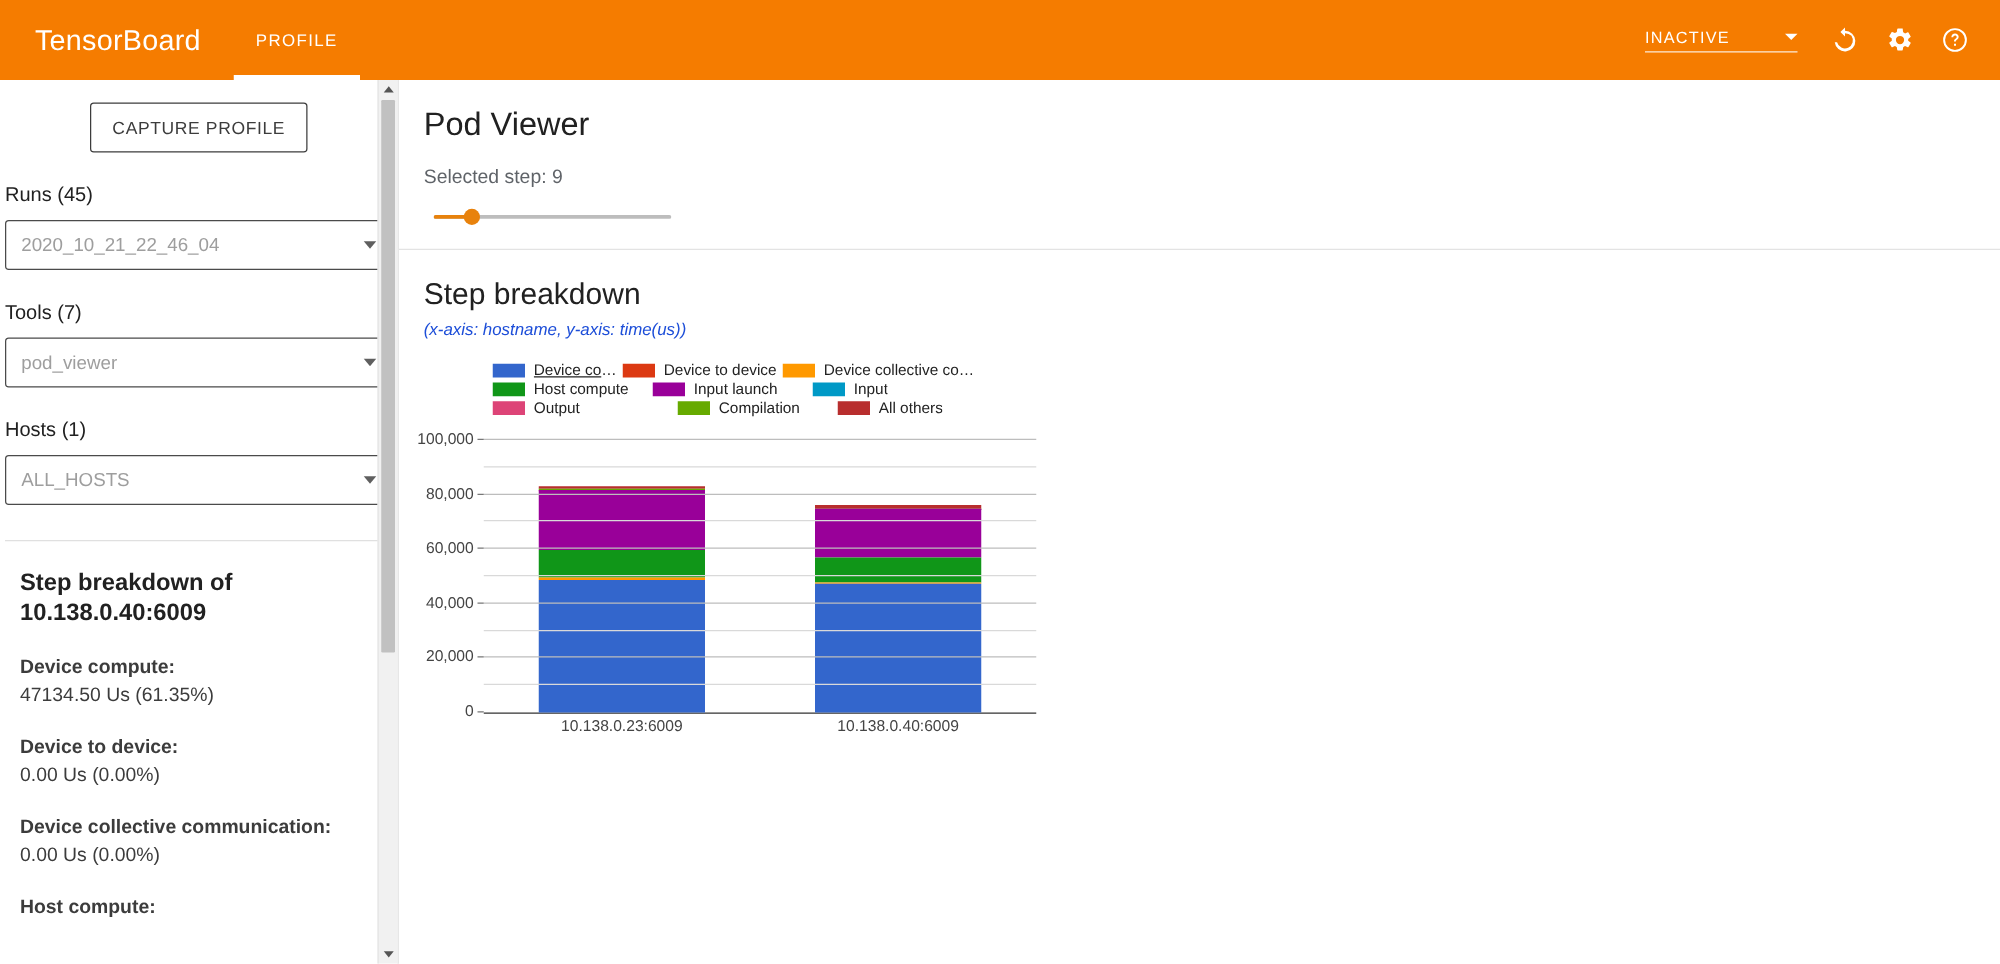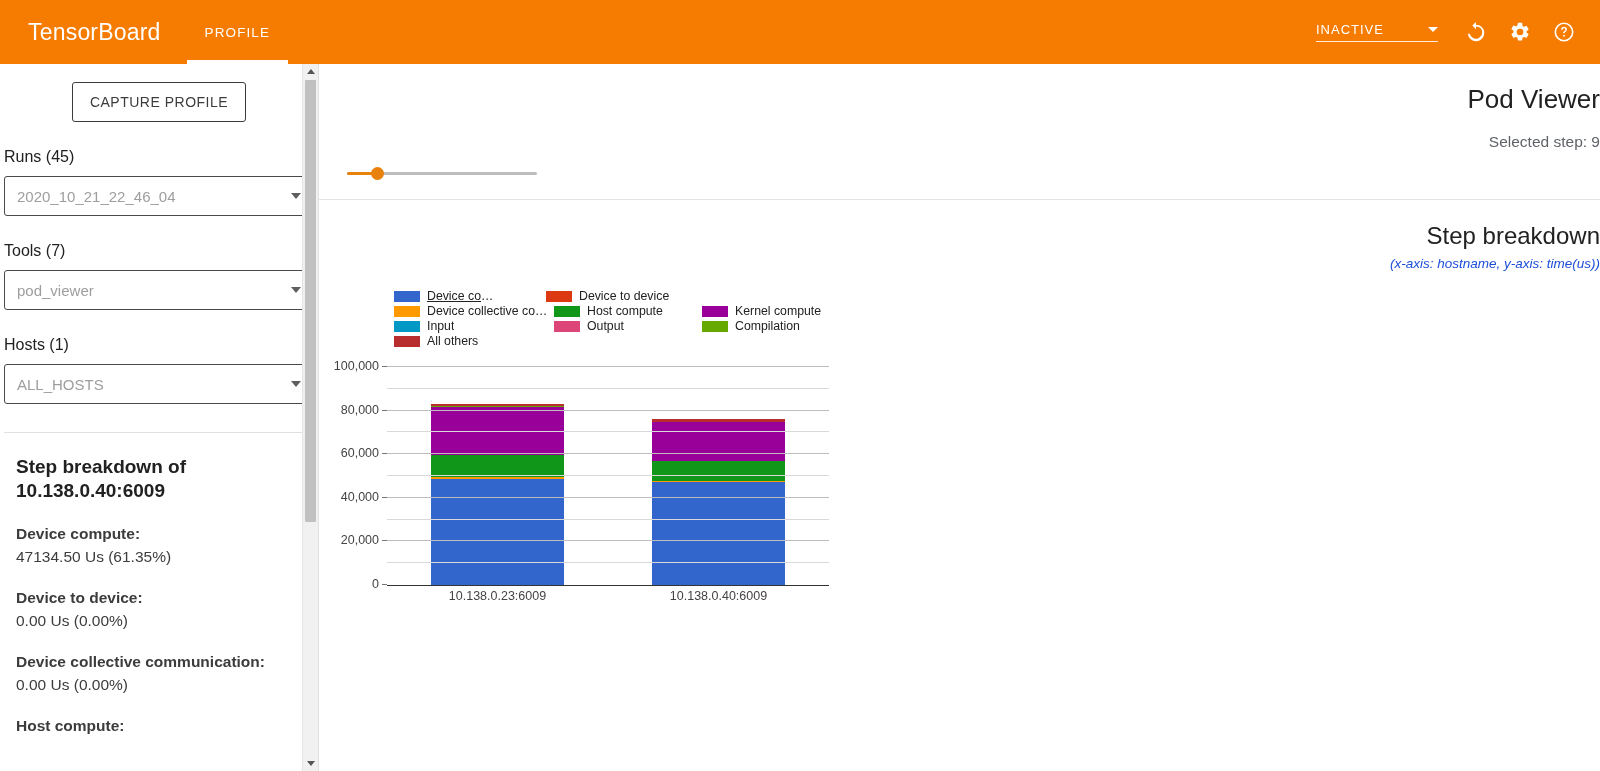--- a/index.html
+++ b/index.html
@@ -225,21 +225,20 @@
     background: #c1c1c1;
     border-radius: 1px;
     cursor: pointer;
   }
 
   
   .main {
     flex: 1 1 auto;
     overflow: hidden;
     position: relative;
-    text-align: right;
   }
   .page-head {
     padding: 20px 0 0 20px;
     border-bottom: 1px solid #e3e3e3;
     padding-bottom: 18px;
   }
   .page-title {
     font-size: 26px;
     color: #212121;
     margin: 0 0 18px 0;
@@ -498,35 +497,35 @@
 
     <div class="chart-card">
       <h2 class="chart-title">Step breakdown</h2>
       <div class="chart-sub">(x-axis: hostname, y-axis: time(us))</div>
 
       <div class="legend" id="legend">
           <div class="legend-item" style="width: 104px; text-decoration: underline;">
             <span class="legend-swatch" style="background: rgb(51, 102, 204);"></span>
             <span class="legend-label">Device compute</span>
           </div>
-          <div class="legend-item" style="width: 152px; margin-left: 48px;">
+          <div class="legend-item" style="width: 128px;">
             <span class="legend-swatch" style="background: rgb(220, 57, 18);"></span>
             <span class="legend-label">Device to device</span>
           </div>
           <div class="legend-item" style="width: 160px;">
             <span class="legend-swatch" style="background: rgb(255, 153, 0);"></span>
             <span class="legend-label">Device collective com…</span>
           </div>
-          <div class="legend-item" style="width: 148px;">
+          <div class="legend-item" style="width: 128px;">
             <span class="legend-swatch" style="background: rgb(16, 150, 24);"></span>
             <span class="legend-label">Host compute</span>
           </div>
           <div class="legend-item" style="width: 128px;">
             <span class="legend-swatch" style="background: rgb(153, 0, 153);"></span>
-            <span class="legend-label">Kernel compute</span>
+            <span class="legend-label">Input launch</span>
           </div>
           <div class="legend-item" style="width: 160px;">
             <span class="legend-swatch" style="background: rgb(0, 153, 198);"></span>
             <span class="legend-label">Input</span>
           </div>
           <div class="legend-item" style="width: 148px;">
             <span class="legend-swatch" style="background: rgb(221, 68, 119);"></span>
             <span class="legend-label">Output</span>
           </div>
           <div class="legend-item" style="width: 128px;">

